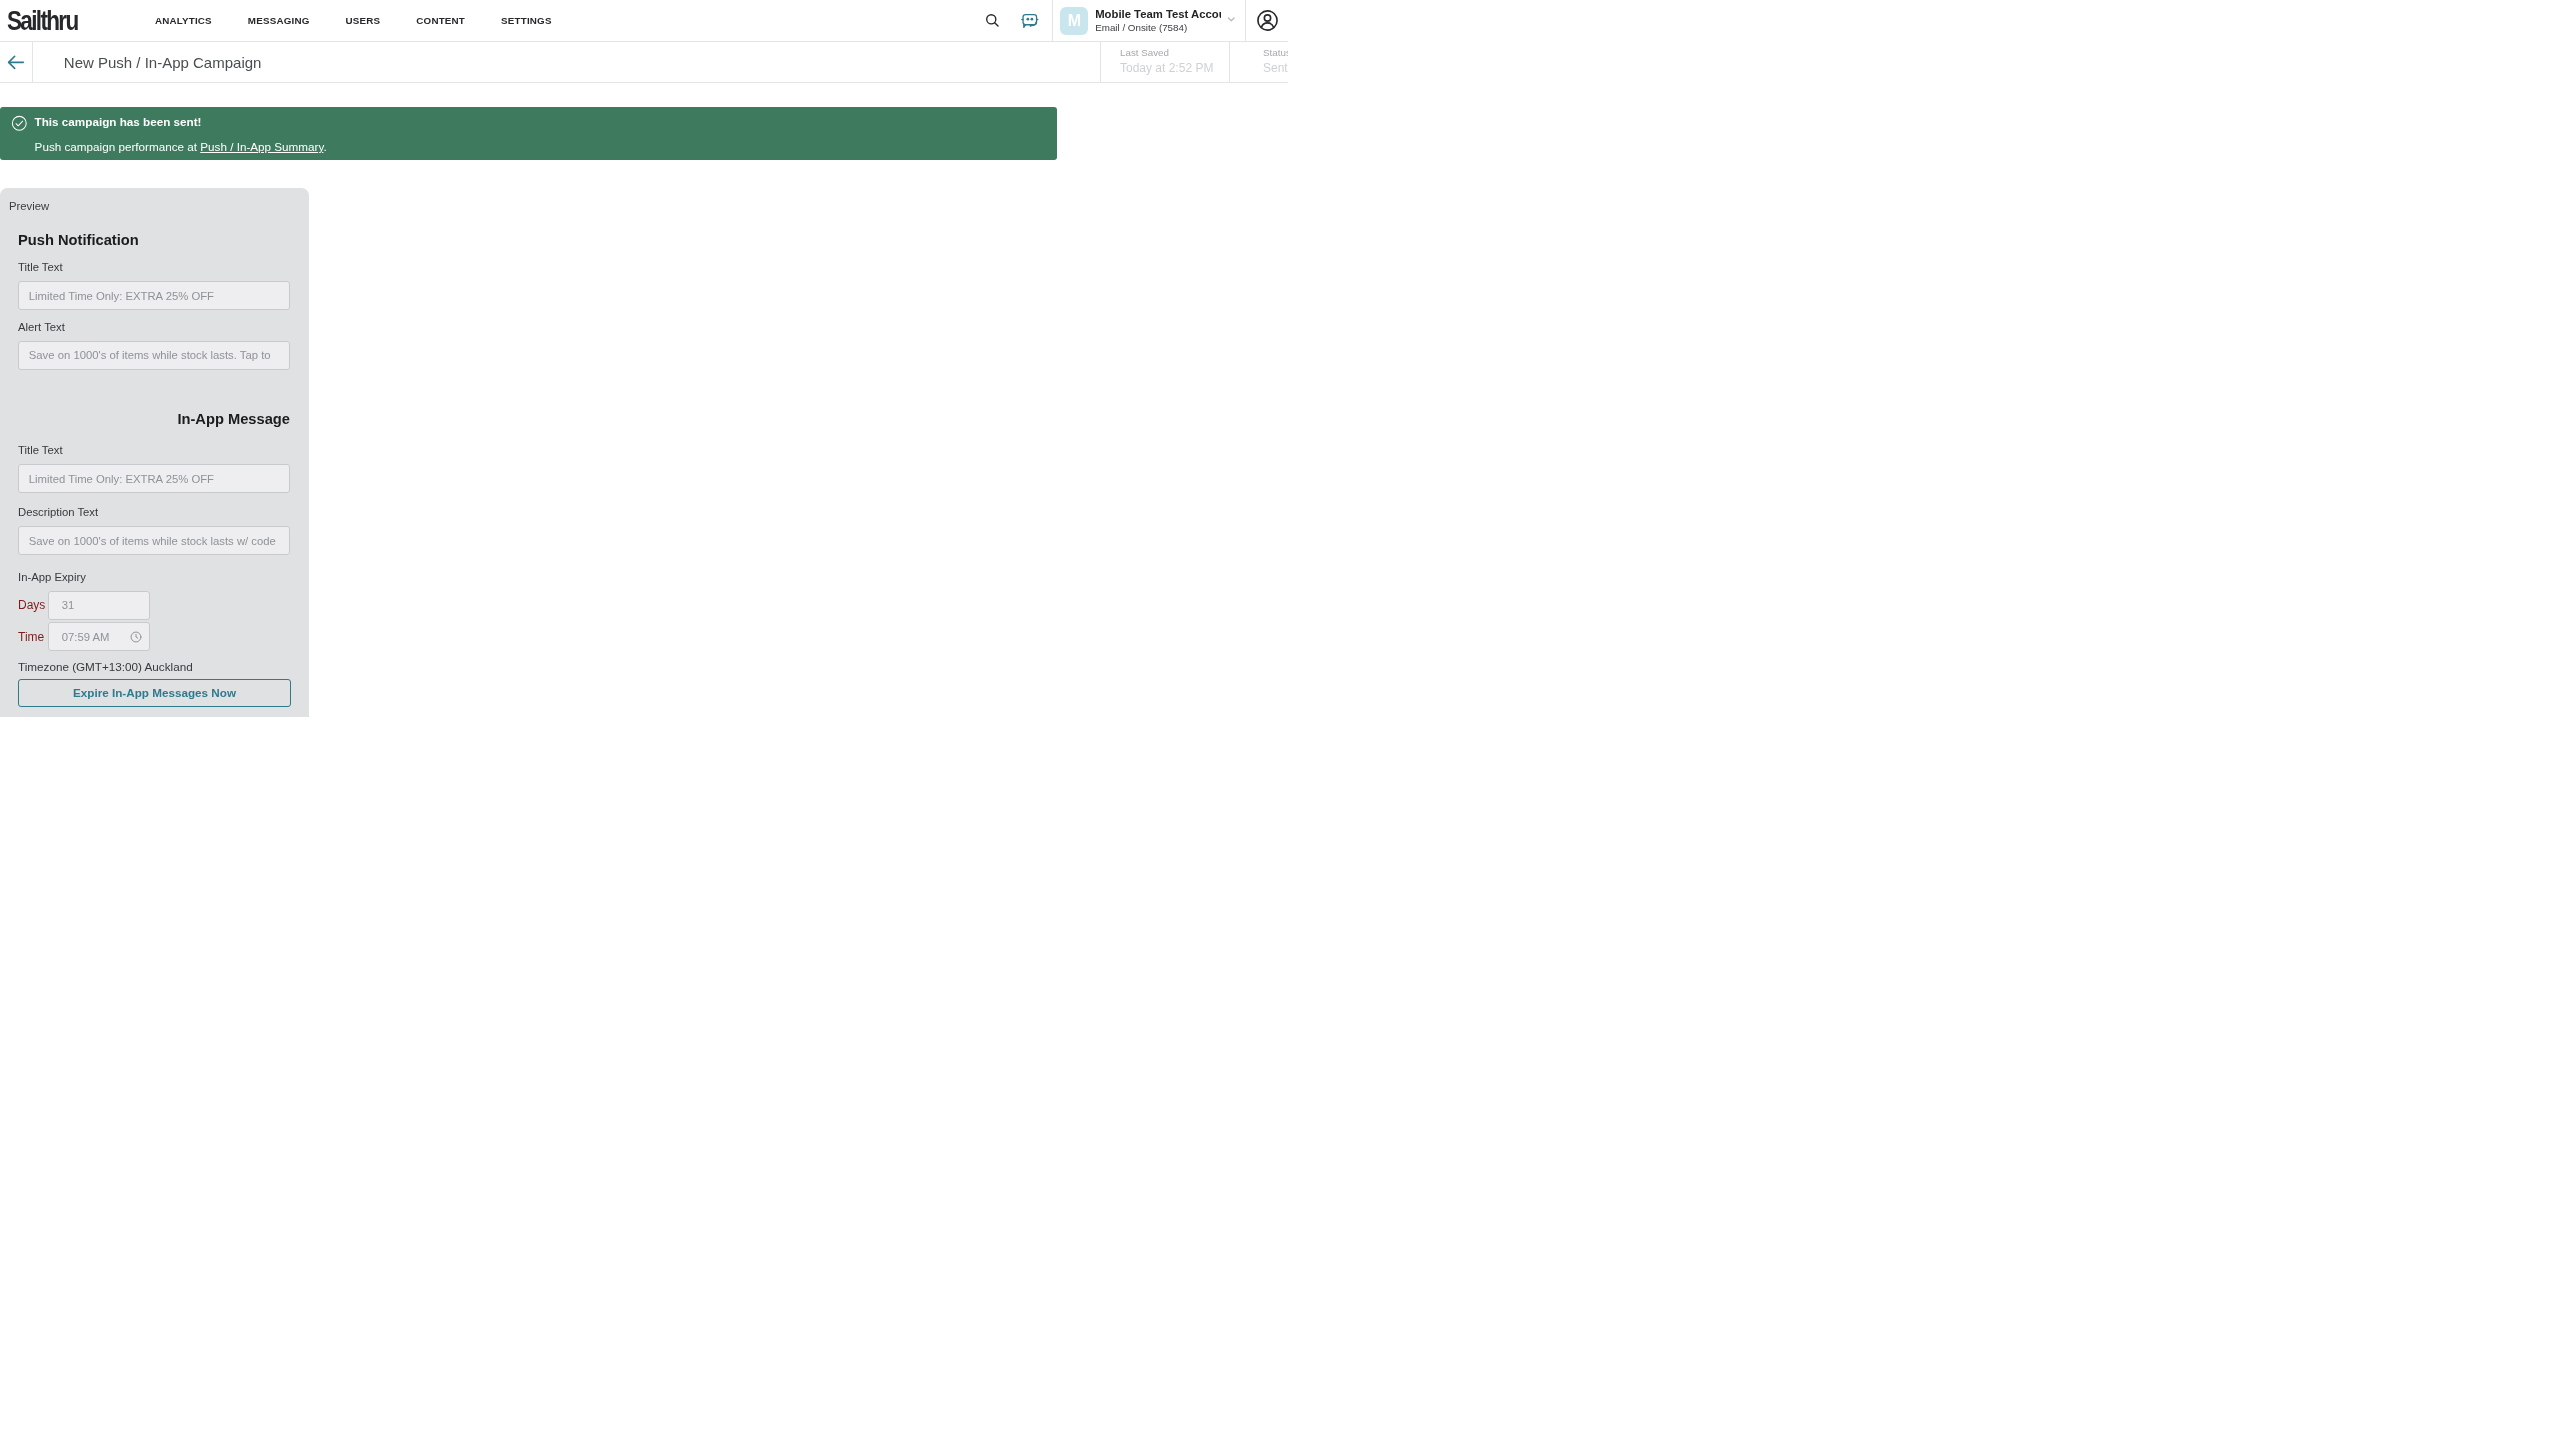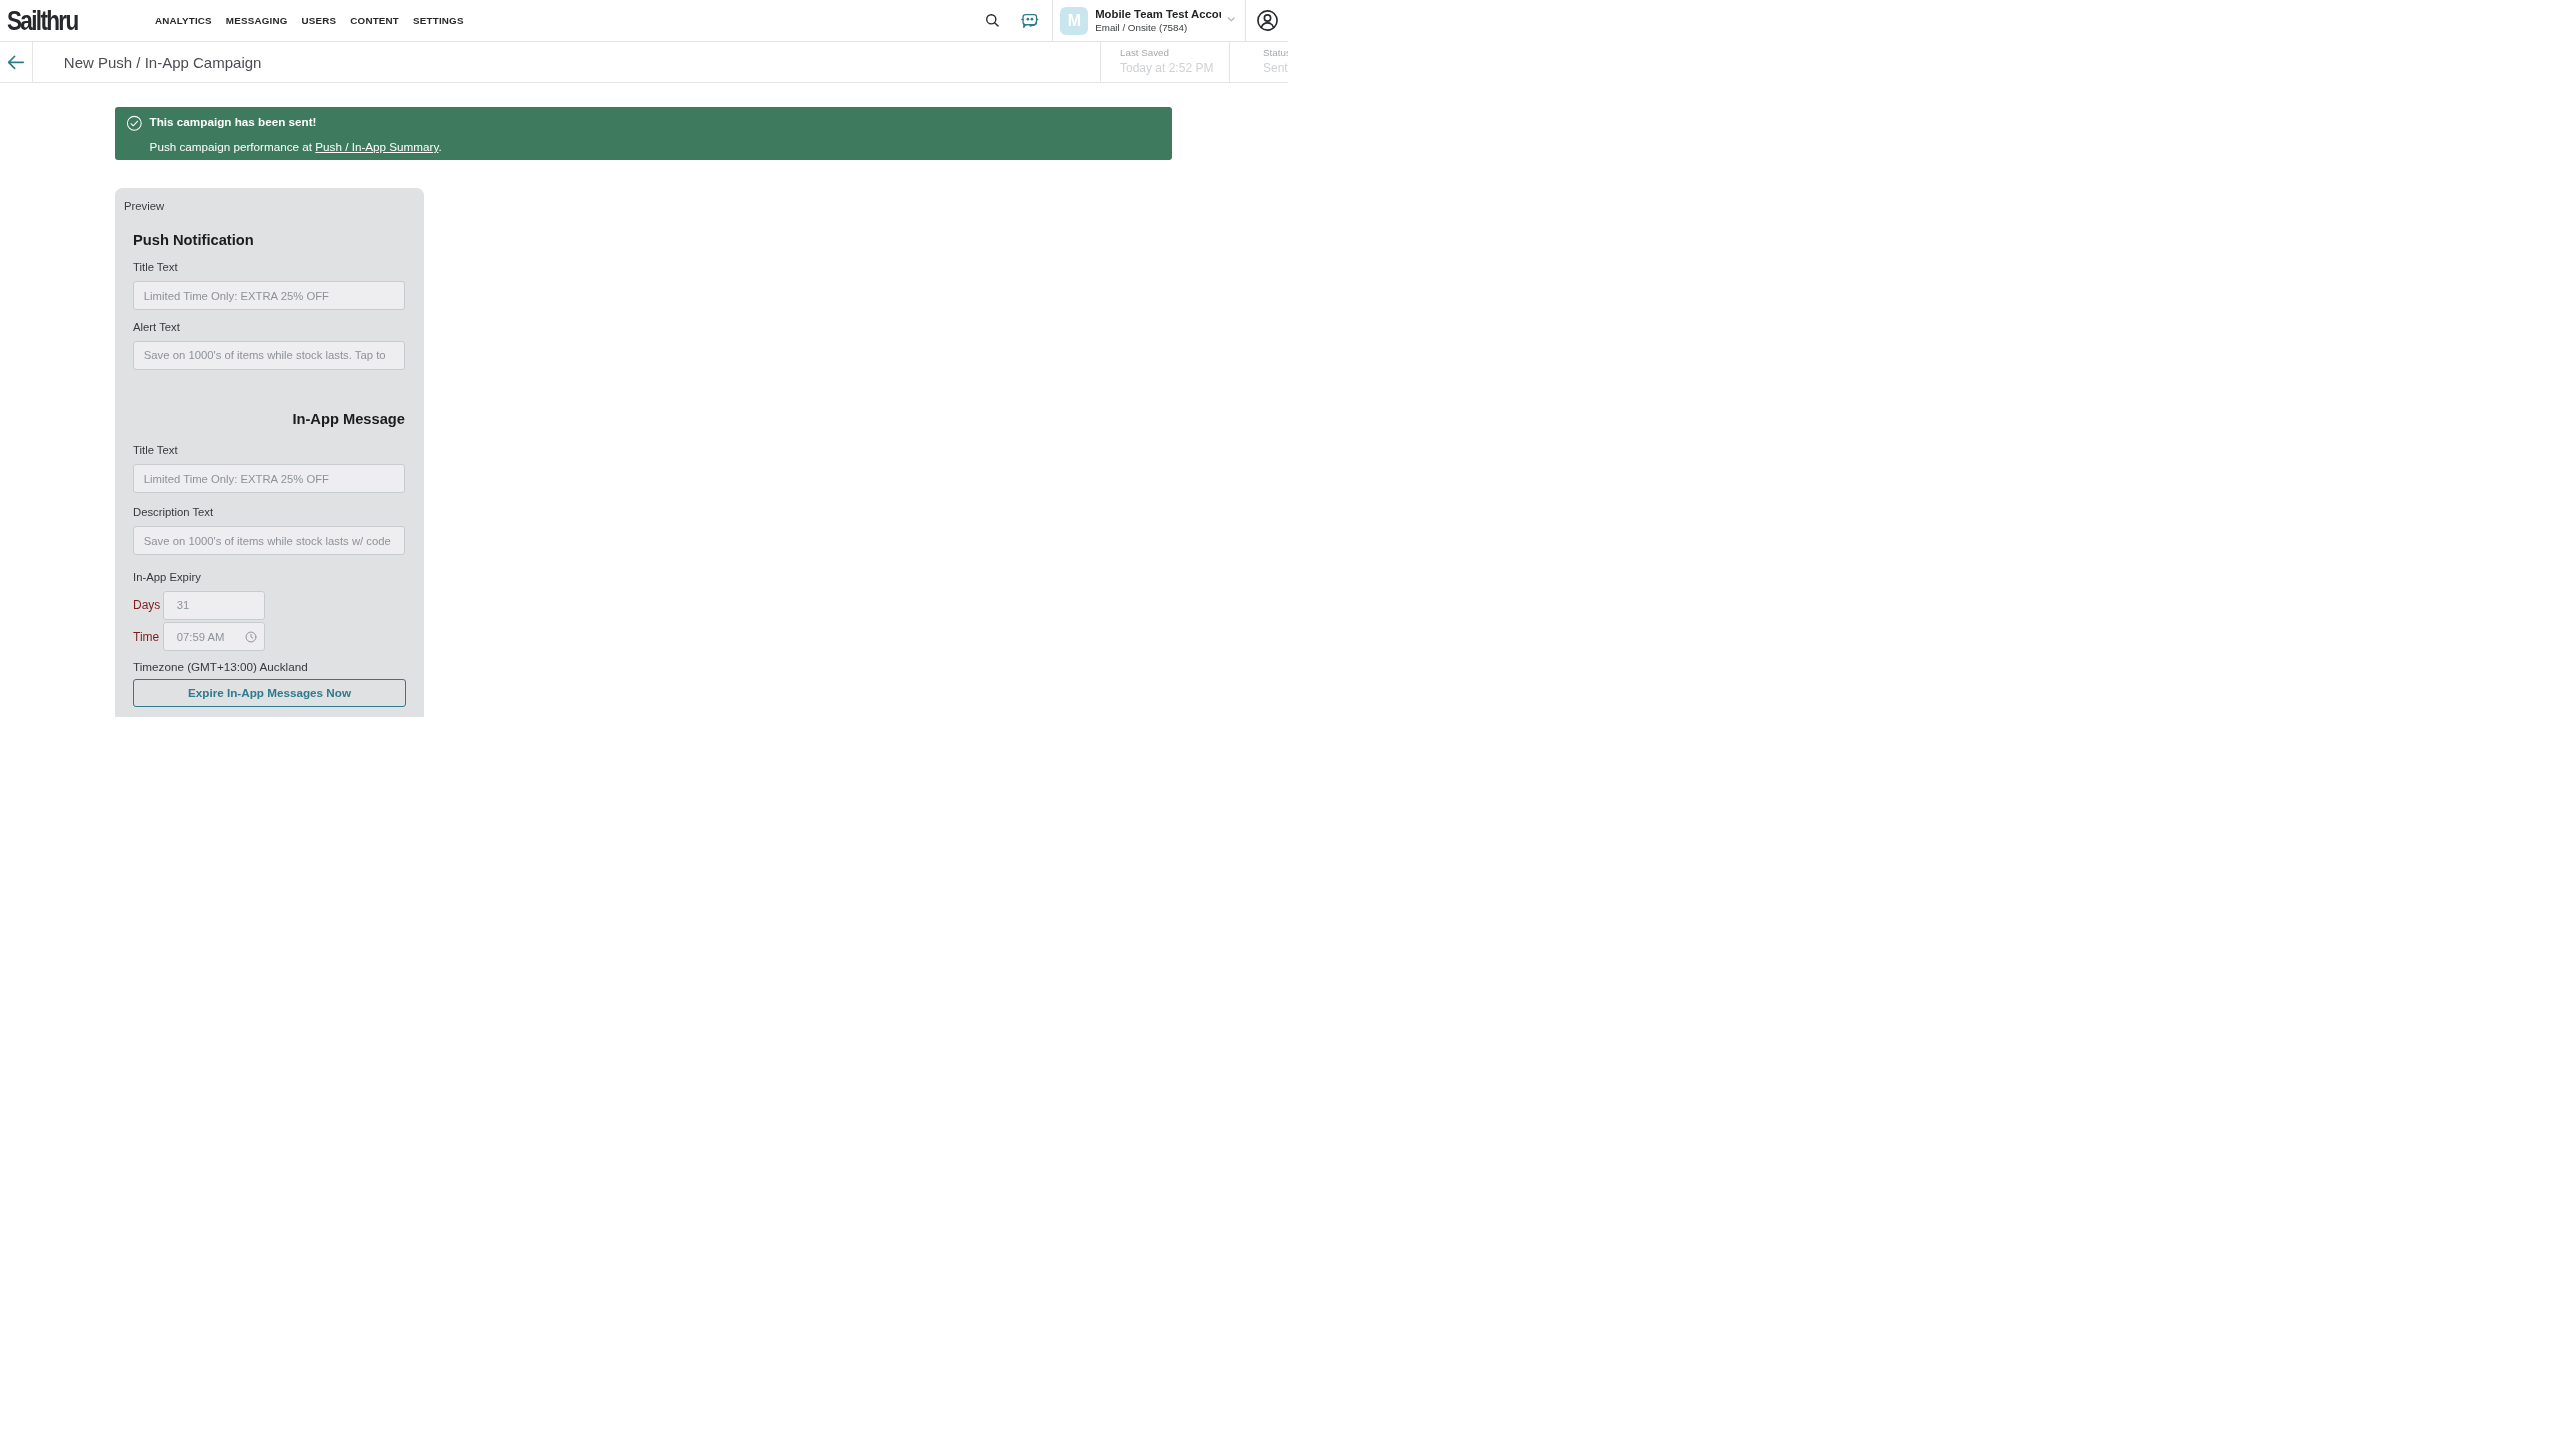--- a/index.html
+++ b/index.html
@@ -4,21 +4,21 @@
 <style>
   * { margin:0; padding:0; box-sizing:border-box; }
   html,body { width:1288px; height:717px; }
   body {
     font-family:"Liberation Sans","DejaVu Sans",sans-serif;
     background:#ffffff; color:#26282b; overflow:hidden; position:relative;
   }
   
   .topbar { height:42px; display:flex; align-items:center; border-bottom:0.8px solid #e3e4e6; background:#fff; padding-left:6.8px; }
   .logo { font-size:25.6px; font-weight:700; letter-spacing:-1.9px; color:#26282b; transform:scale(0.88,1.06); transform-origin:left center; white-space:nowrap; cursor:pointer; }
-  .main-nav { display:flex; gap:14px; margin-left:68px; align-items:center; }
+  .main-nav { display:flex; gap:36px; margin-left:68px; align-items:center; }
   .nav-item { font-size:9.8px; font-weight:700; letter-spacing:0.2px; color:#26282b; cursor:pointer; white-space:nowrap; }
   .topbar .spacer { flex:1; }
   .icon-btn { display:flex; align-items:center; justify-content:center; cursor:pointer; }
   .search-btn { margin-right:19.6px; color:#26282b; }
   .robot-btn { margin-right:12.8px; color:#2e7b8e; }
   .vdiv { width:0.8px; align-self:stretch; background:#e3e4e6; }
   .account { display:flex; align-items:center; padding:0 9px 0 7.5px; cursor:pointer; }
   .avatar { width:28px; height:28px; border-radius:6px; background:#c9e6ef; color:#ffffff; font-weight:700; font-size:16px; display:flex; align-items:center; justify-content:center; }
   .account-text { margin-left:6.8px; width:126px; }
   .account-name { font-size:11.3px; font-weight:700; color:#222426; white-space:nowrap; overflow:hidden; }
@@ -29,21 +29,21 @@
   .subheader { height:41px; display:flex; align-items:stretch; border-bottom:0.8px solid #e3e4e6; background:#fff; }
   .back-btn { width:32px; display:flex; align-items:center; justify-content:center; color:#2e7b8e; cursor:pointer; }
   .page-title { align-self:center; margin-left:31px; font-size:15px; color:#4a4e52; }
   .subheader .spacer { flex:1; }
   .meta-cell { border-left:0.8px solid #e3e4e6; padding:5.3px 0 0 19px; }
   .meta-cell.saved { width:129px; }
   .meta-cell.status { width:59px;padding-left:33px; }
   .meta-label { font-size:9.8px; color:#a4a9ad; }
   .meta-value { font-size:12px; color:#ced2d5; margin-top:3px; white-space:nowrap; }
   
-  .main { padding-left:115px; }
+  .main { }
   .banner { margin-top:24px; width:1057px; height:53px; background:#3d7a5e; border-radius:3px; display:flex; padding:6.8px 0 0 10.5px; }
   .banner-icon { color:#ffffff; margin-top:1.5px; }
   .banner-text { margin-left:7.5px; color:#ffffff; }
   .banner-title { font-size:11.7px; font-weight:700; line-height:15px; }
   .banner-line2 { font-size:11.7px; line-height:15px; margin-top:10.5px; }
   .banner-link { color:#ffffff; text-decoration:underline; cursor:pointer; }
   .content-row { display:flex; margin-top:28px; }
   .left-col { width:748px; }
   .left-col h1 { margin-top:3px; font-size:16px; font-weight:400; color:#232528; }
   .select-label { display:block; margin-top:18px; font-size:11px; font-weight:700; color:#33373b; }

